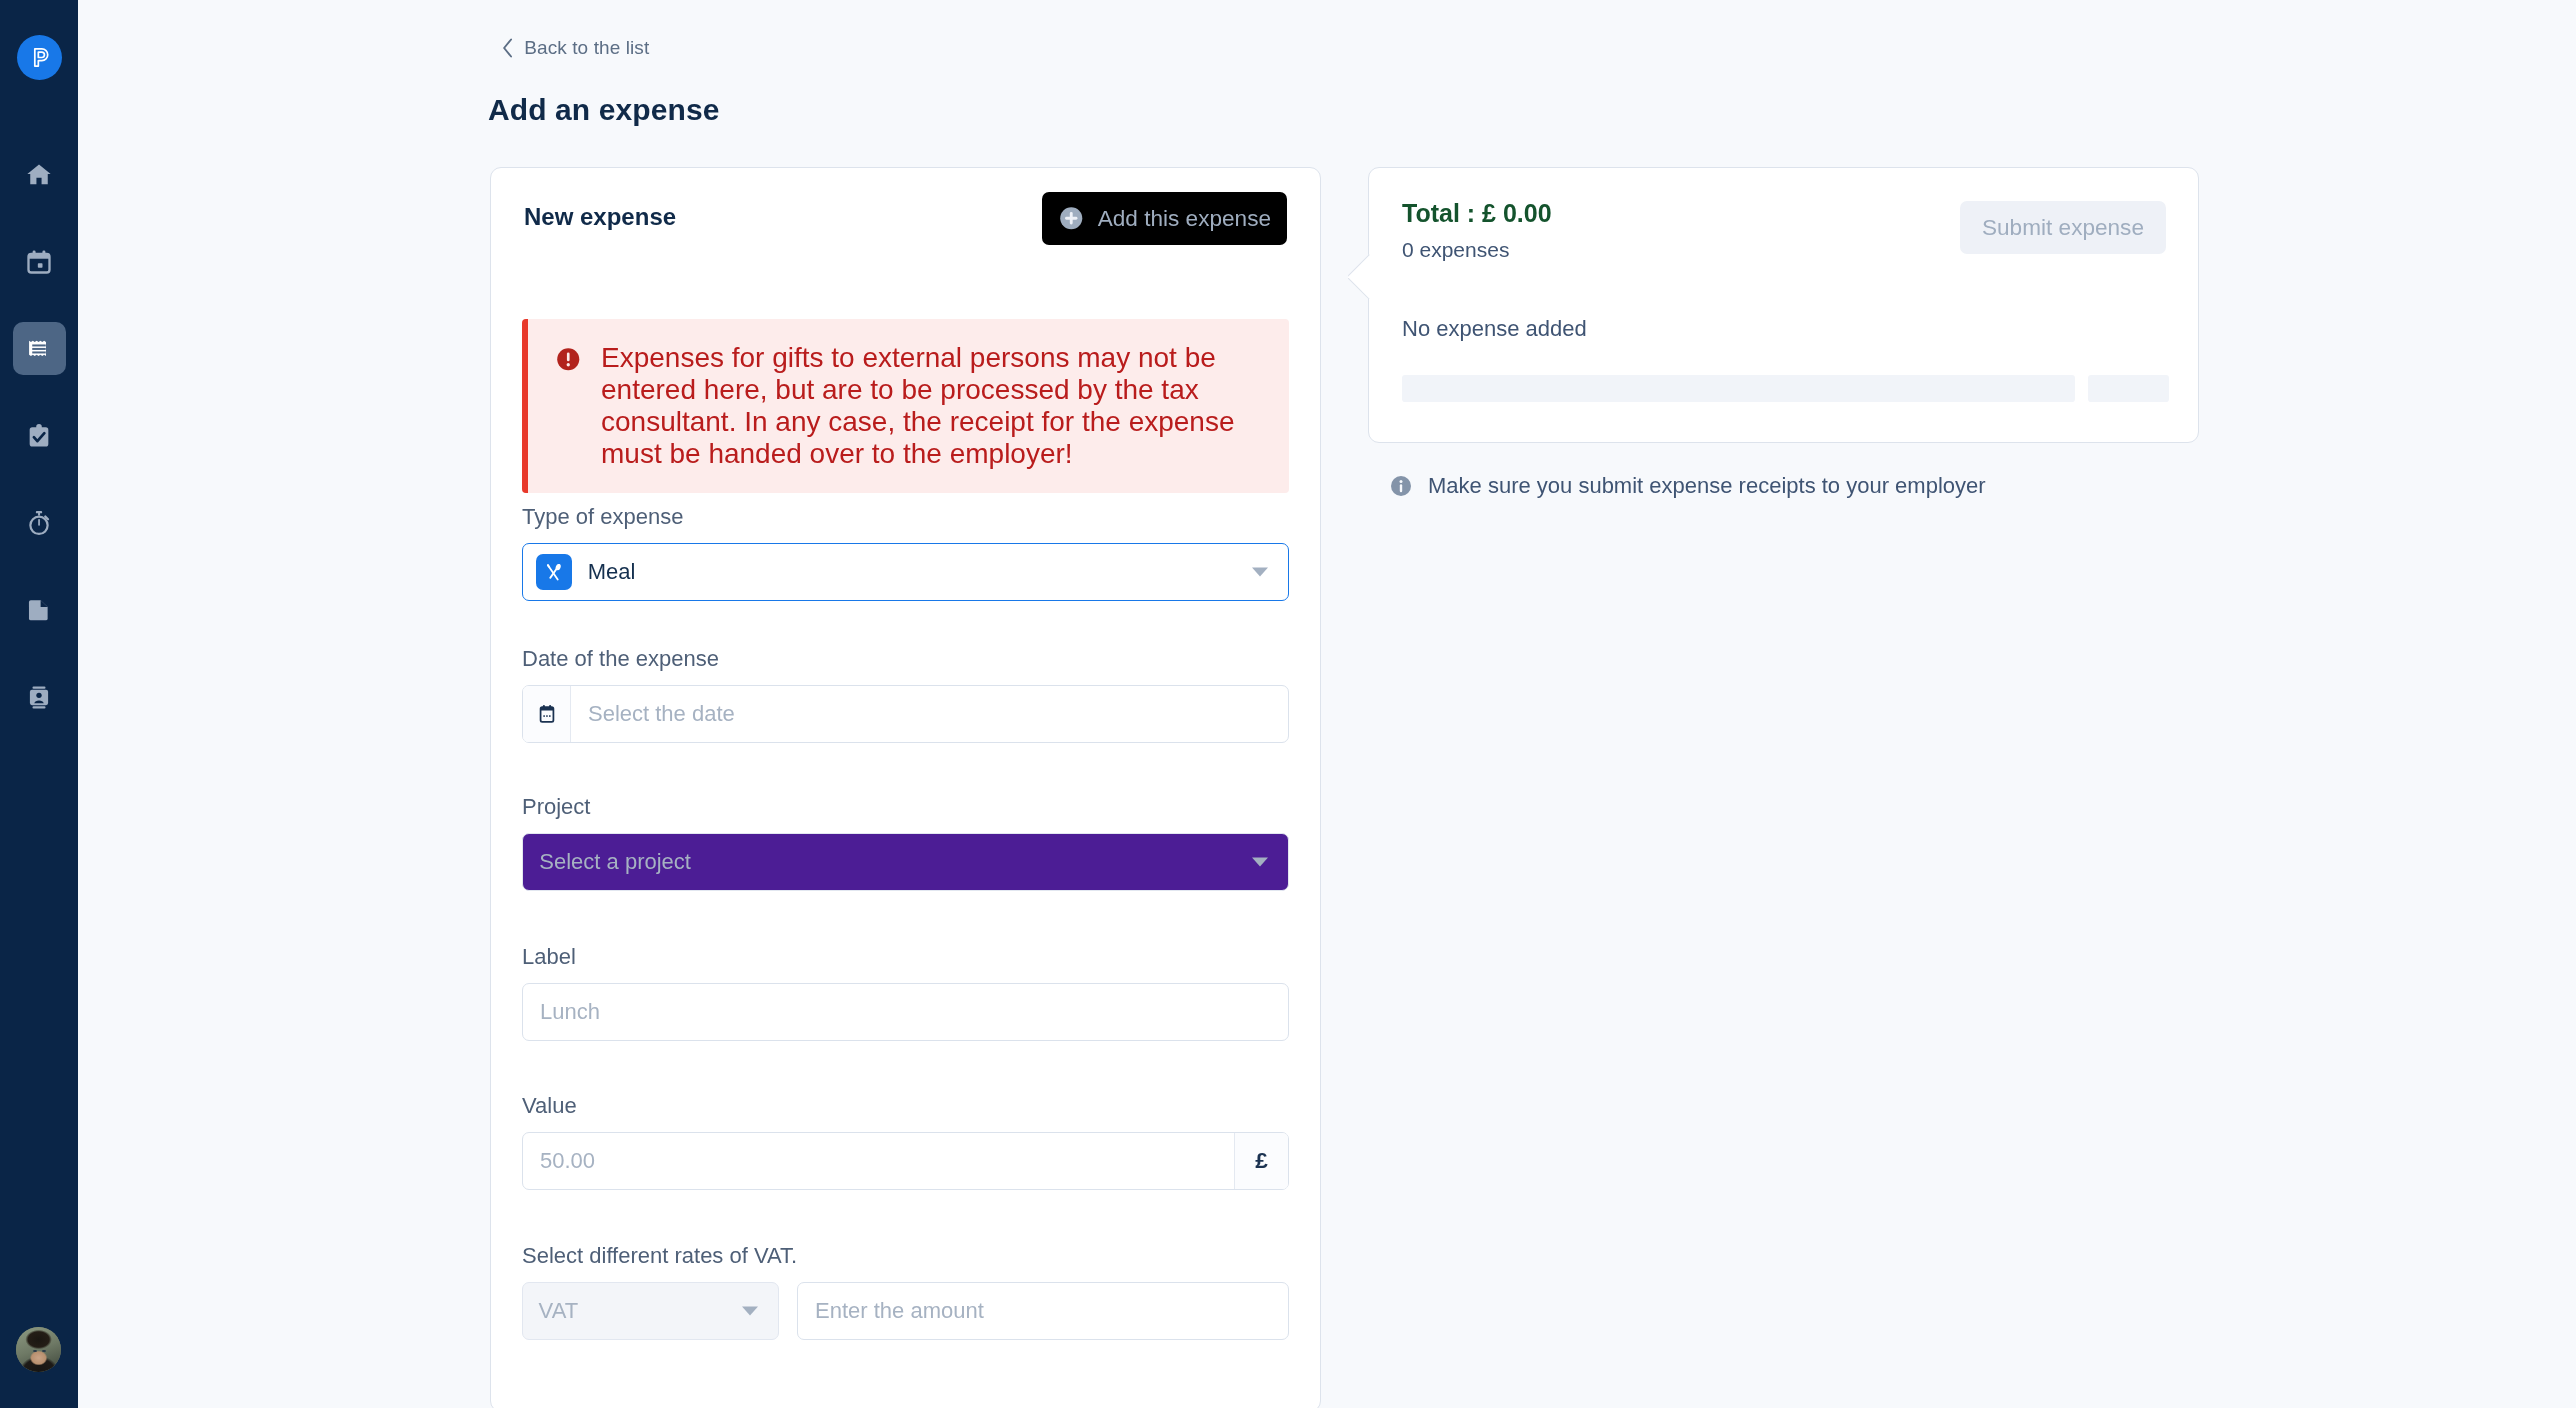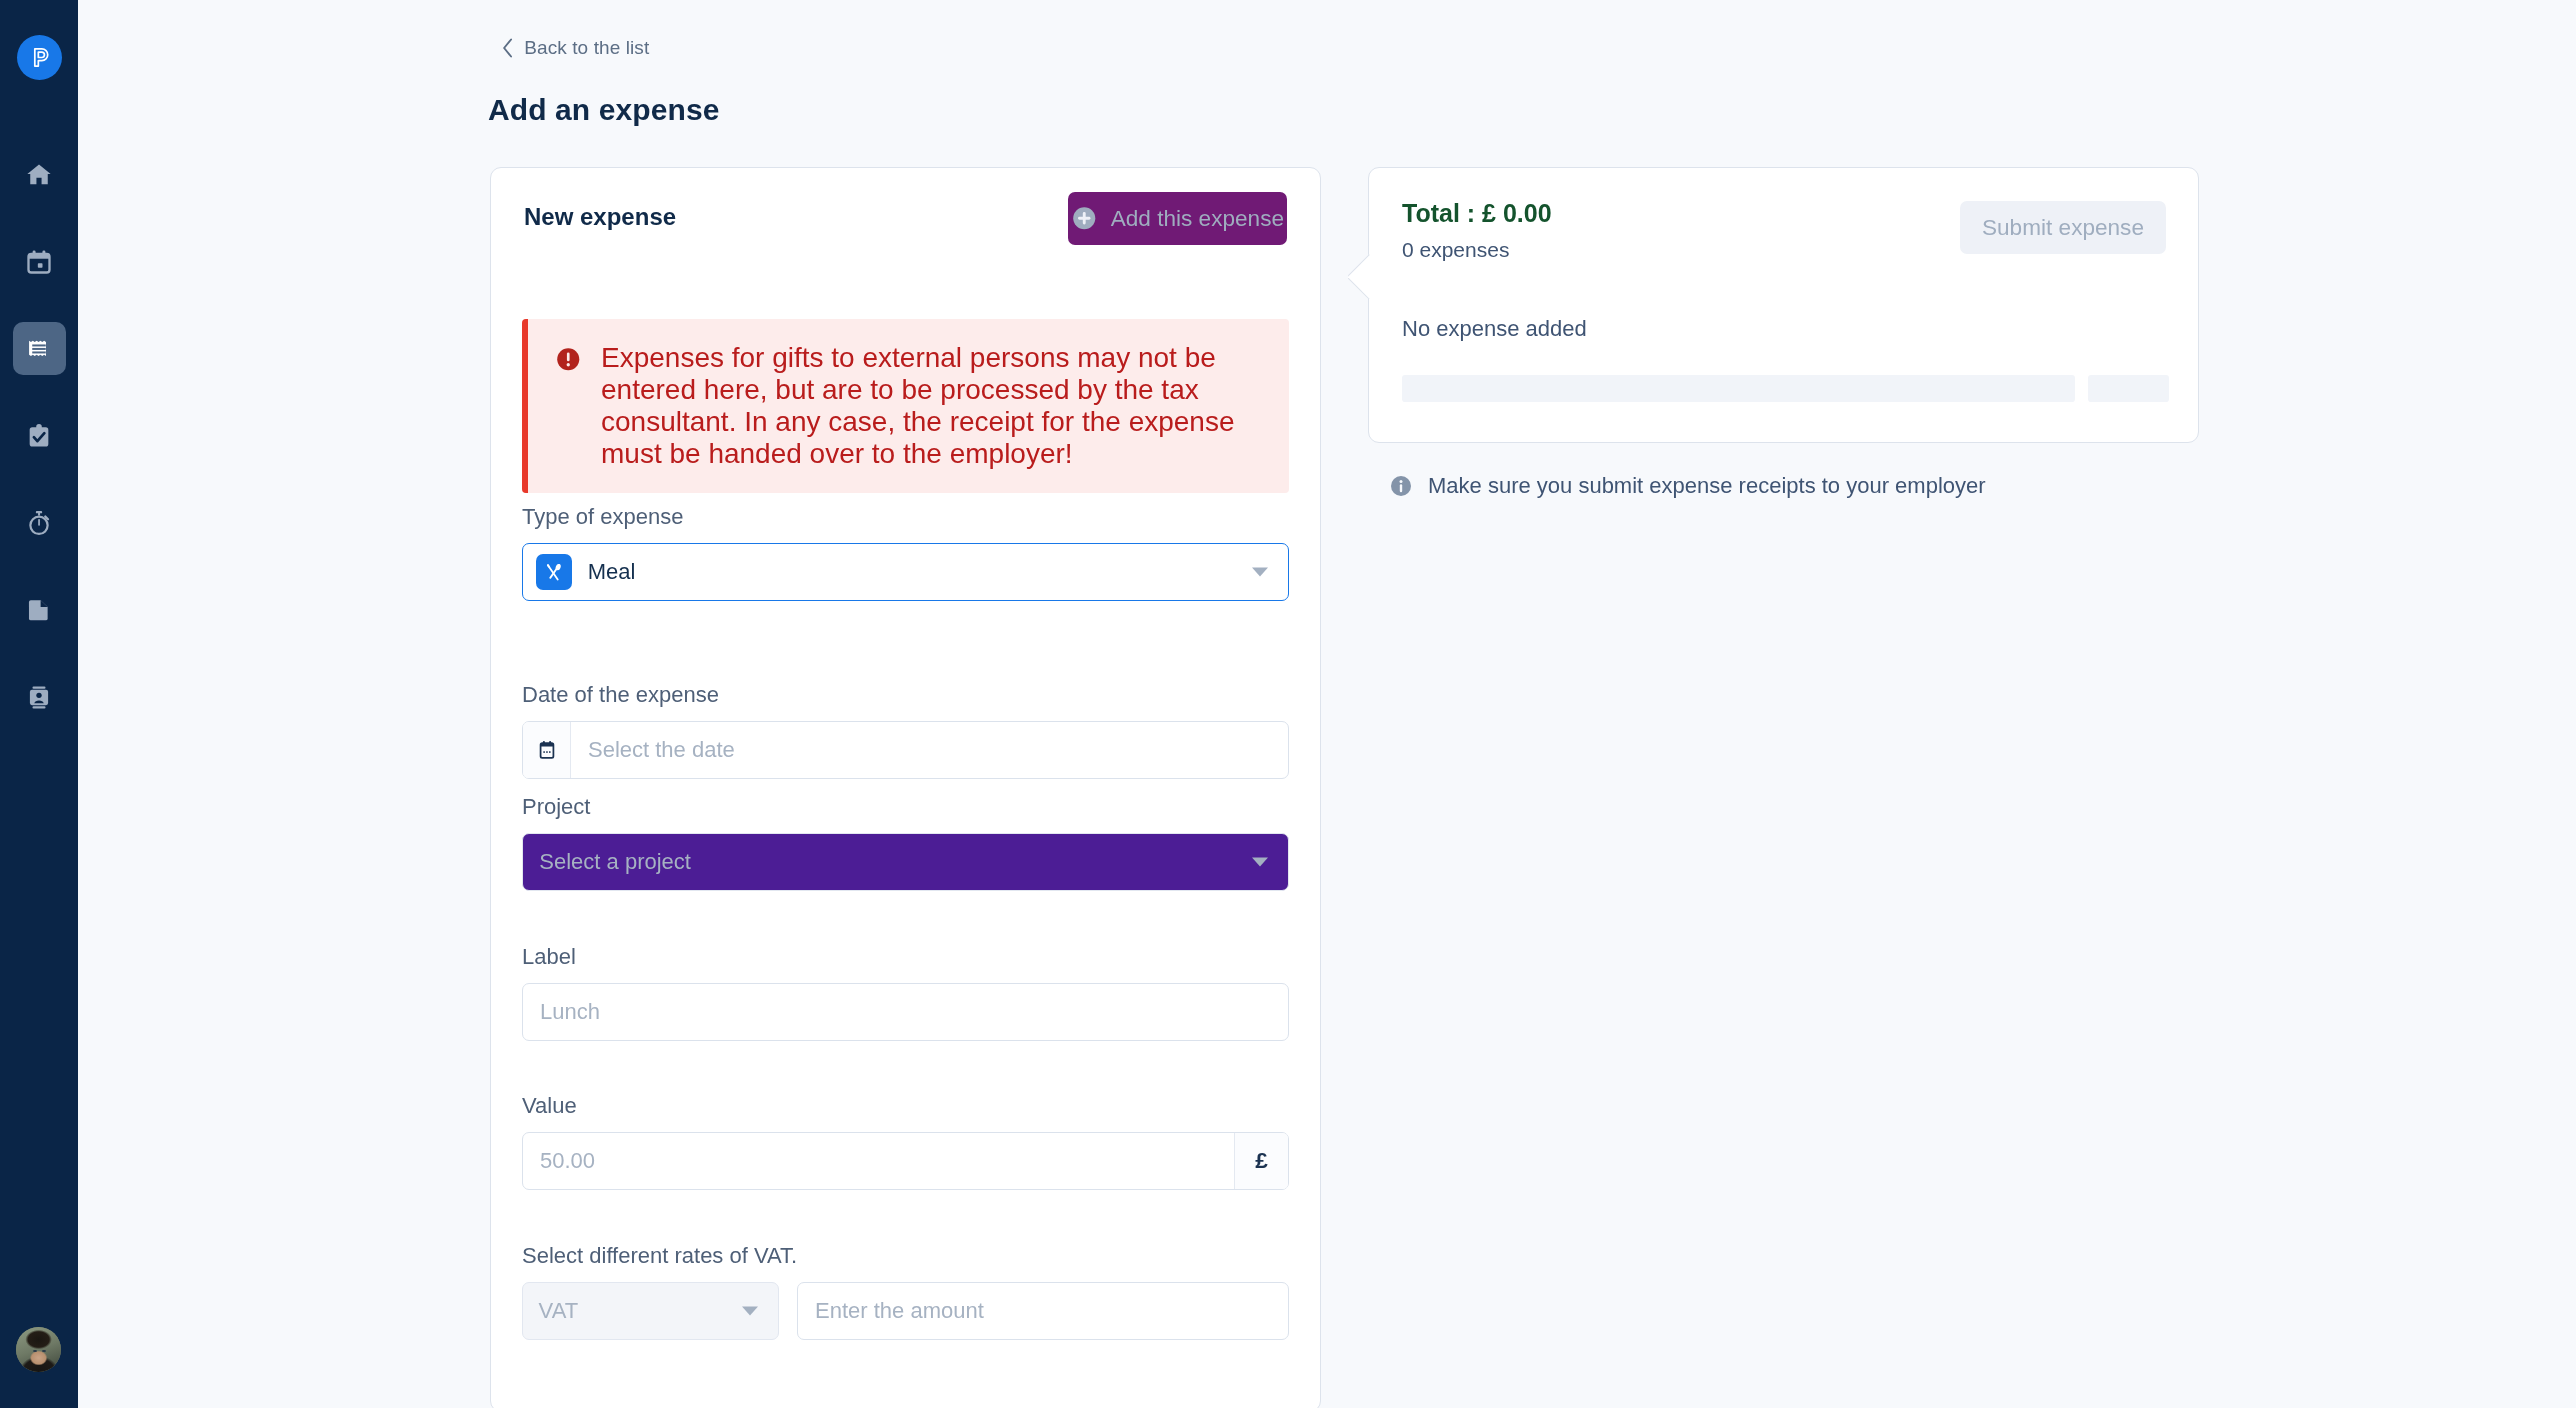--- a/index.html
+++ b/index.html
@@ -78,22 +78,22 @@
   }
   .card-head {
     position: relative; height: 100px;
   }
   .card-title {
     position: absolute; left: 33px; top: 35px;
     color: #102a49; font-size: 24px; font-weight: bold;
   }
   .btn-add {
     position: absolute; right: 33px; top: 24px;
-    height: 53px; padding: 0 3px;
-    background: #701a75; border: none; border-radius: 7px;
+    height: 53px; padding: 0 16px;
+    background: #000000; border: none; border-radius: 7px;
     display: flex; align-items: center; gap: 13.2px;
     color: #9fadbf; font-size: 22.6px;
     font-family: "Liberation Sans", sans-serif;
   }
 
   .alert {
     position: absolute; left: 31px; top: 151px;
     width: 767px;
     background: #fdeceb;
     border-left: 6.2px solid #e8392b;
@@ -344,21 +344,21 @@
               <path d="M5.6 3.6 a1 1 0 0 1 1.5 .2 l1.5 2.4 -1.3 1 -1.8 -2.1 a1 1 0 0 1 .1 -1.5 z"></path>
               <ellipse cx="16.9" cy="6.3" rx="2.5" ry="3.3" transform="rotate(22 16.9 6.3)"></ellipse>
             </g>
           </svg>
         </span>
         <span class="control-value">Meal</span>
         <span class="caret"></span>
       </div>
     </div>
 
-    <div class="field" style="top:478px;margin-top:36px;">
+    <div class="field" style="top:478px;">
       <span class="field-label">Date of the expense</span>
       <div class="control">
         <span class="date-icon-box">
           <svg width="22" height="22" viewBox="0 0 24 24">
             <rect x="5" y="4.6" width="14" height="16" rx="1.8" fill="none" stroke="#1b3251" stroke-width="1.9"></rect>
             <rect x="5.2" y="4.8" width="13.6" height="3.4" fill="#1b3251"></rect>
             <rect x="7.5" y="2.2" width="2.2" height="3.6" rx="1" fill="#1b3251"></rect>
             <rect x="14.3" y="2.2" width="2.2" height="3.6" rx="1" fill="#1b3251"></rect>
             <rect x="8" y="13.4" width="1.7" height="1.7" fill="#1b3251"></rect>
             <rect x="11.1" y="13.4" width="1.7" height="1.7" fill="#1b3251"></rect>

